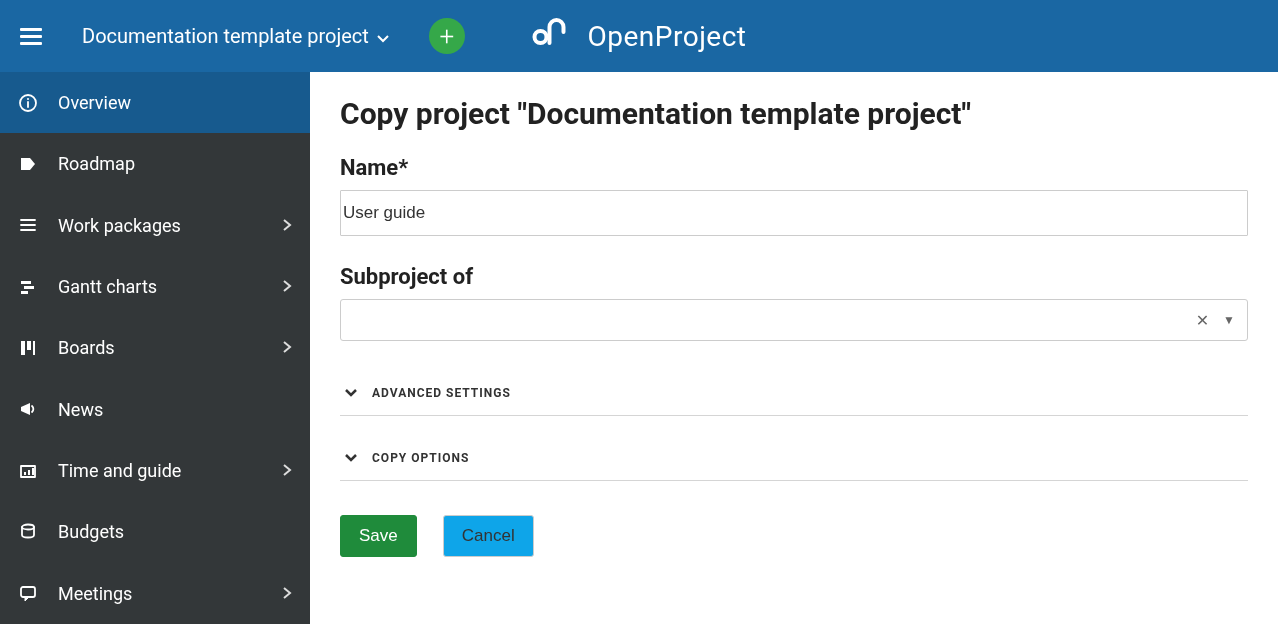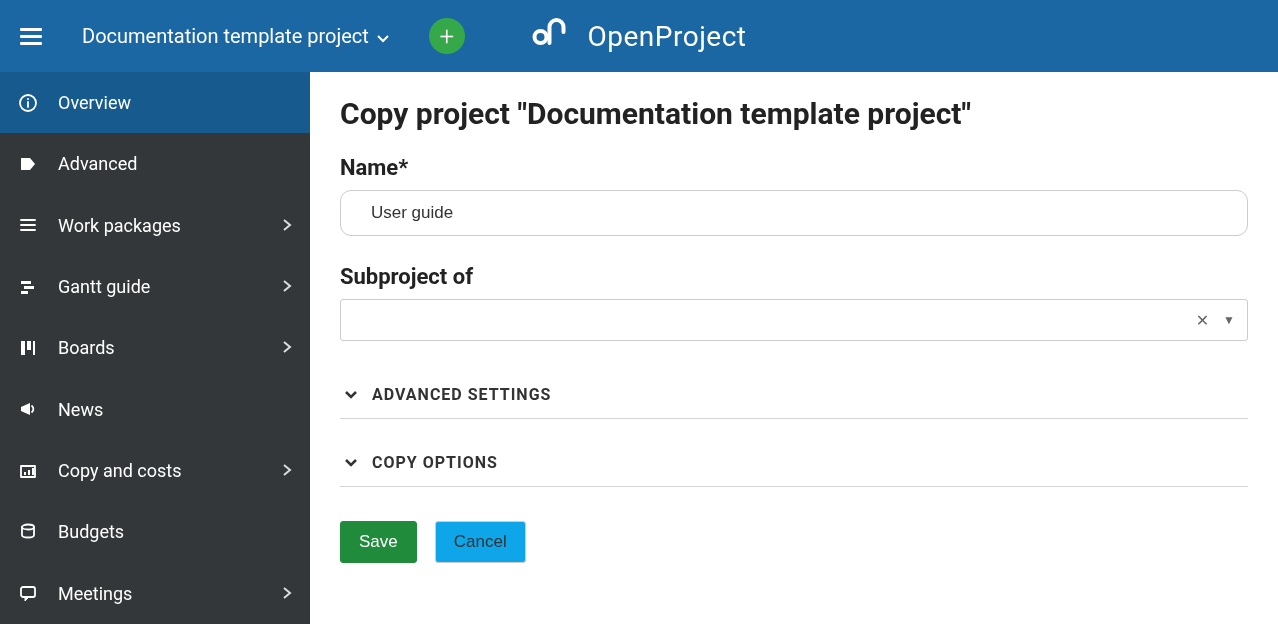--- a/index.html
+++ b/index.html
@@ -19,30 +19,30 @@
 .layout { display:flex; height: calc(624px - 72px); }
 .sidebar { width:310px; background:#333739; color:#fff; display:flex; flex-direction:column; }
 .sidebar-item { display:flex; align-items:center; height:68px; padding:0 18px; font-size:18px; cursor:pointer; position:relative; }
 .sidebar-item.active { background:#175a8e; }
 .sidebar-item .icon-slot { width:26px; display:flex; align-items:center; justify-content:flex-start; margin-right:14px; }
 .sidebar-item .arrow-right { position:absolute; right:18px; color:#ccc; font-size:18px; }
 
 .main { flex:1; padding: 24px 30px 30px 30px; overflow:auto; }
 .page-title { font-size:30px; font-weight:700; color:#222; margin-bottom: 24px; }
 .form-label { font-size:22px; font-weight:700; color:#222; margin-bottom:10px; }
-.text-input { width:100%; border:1px solid #ccc; border-radius:11px; padding:12px 30px; font-size:17px; color:#333; margin-bottom:28px; }
+.text-input { width:100%; border:1px solid #ccc; border-radius:1px; padding:12px 2px; font-size:17px; color:#333; margin-bottom:28px; }
 .select-wrap { width:100%; border:1px solid #ccc; border-radius:3px; height:42px; display:flex; align-items:center; justify-content:flex-end; padding:0 12px; margin-bottom:30px; cursor:pointer; gap:14px; color:#666; }
 .select-wrap .x { font-size:16px; }
 .select-wrap .dd { font-size:12px; }
 
 .expander { border-bottom:1px solid #d5d5d5; padding:14px 4px; display:flex; align-items:center; gap:14px; cursor:pointer; margin-bottom:20px; }
 .expander .chev { font-size:14px; color:#444; }
-.expander .lbl { font-size:16px; font-weight:700; letter-spacing:1px; color:#333; text-transform:uppercase; }
-
-.actions { margin-top:34px; display:flex; gap:18px; }
+.expander .lbl { font-size:12px; font-weight:700; letter-spacing:1px; color:#333; text-transform:uppercase; }
+
+.actions { margin-top:34px; display:flex; gap:26px; }
 .btn { padding:10px 18px; font-size:17px; border-radius:3px; cursor:pointer; border:1px solid; }
 .btn-primary { background:#1f8b3b; color:#fff; border-color:#1f8b3b; }
 .btn-secondary { background:#0ea5e9; color:#333; border-color:#ccc; }
 </style>
 </head>
 <body>
 
 <div class="header">
   <div class="hamburger">
     <span></span>
@@ -82,21 +82,21 @@
           </svg>
         </span>
         <span>Overview</span>
       </div>
       <div class="sidebar-item">
         <span class="icon-slot">
           <svg width="20" height="20" viewBox="0 0 20 20">
             <path d="M3 4 H12 L17 10 L12 16 H3 Z" fill="#fff"></path>
           </svg>
         </span>
-        <span>Advanced</span>
+        <span>Roadmap</span>
       </div>
       <div class="sidebar-item">
         <span class="icon-slot">
           <svg width="20" height="20" viewBox="0 0 20 20">
             <line x1="3" y1="5" x2="17" y2="5" stroke="#fff" stroke-width="1.8" fill="none" stroke-linecap="round" stroke-linejoin="round"></line>
             <line x1="3" y1="10" x2="17" y2="10" stroke="#fff" stroke-width="1.8" fill="none" stroke-linecap="round" stroke-linejoin="round"></line>
             <line x1="3" y1="15" x2="17" y2="15" stroke="#fff" stroke-width="1.8" fill="none" stroke-linecap="round" stroke-linejoin="round"></line>
           </svg>
         </span>
         <span>Work packages</span>
@@ -105,21 +105,21 @@
           </svg></span>
       </div>
       <div class="sidebar-item">
         <span class="icon-slot">
           <svg width="20" height="20" viewBox="0 0 20 20">
             <rect x="3" y="4" width="10" height="3" fill="#fff"></rect>
             <rect x="6" y="9" width="10" height="3" fill="#fff"></rect>
             <rect x="3" y="14" width="7" height="3" fill="#fff"></rect>
           </svg>
         </span>
-        <span>Gantt guide</span>
+        <span>Gantt charts</span>
         <span class="arrow-right"><svg width="10" height="14" viewBox="0 0 10 14">
             <path d="M2 2 L8 7 L2 12" stroke="#ddd" stroke-width="2" fill="none"></path>
           </svg></span>
       </div>
       <div class="sidebar-item">
         <span class="icon-slot">
           <svg width="20" height="20" viewBox="0 0 20 20">
             <rect x="3" y="3" width="4" height="14" fill="#fff"></rect>
             <rect x="9" y="3" width="4" height="9" fill="#fff"></rect>
             <rect x="15" y="3" width="2" height="14" fill="#fff"></rect>
@@ -141,21 +141,21 @@
       </div>
       <div class="sidebar-item">
         <span class="icon-slot">
           <svg width="20" height="20" viewBox="0 0 20 20">
             <rect x="3" y="5" width="14" height="11" stroke="#fff" stroke-width="1.8" fill="none" stroke-linecap="round" stroke-linejoin="round"></rect>
             <rect x="6" y="11" width="2" height="3" fill="#fff"></rect>
             <rect x="10" y="9" width="2" height="5" fill="#fff"></rect>
             <rect x="14" y="7" width="2" height="7" fill="#fff"></rect>
           </svg>
         </span>
-        <span>Copy and costs</span>
+        <span>Time and guide</span>
         <span class="arrow-right"><svg width="10" height="14" viewBox="0 0 10 14">
             <path d="M2 2 L8 7 L2 12" stroke="#ddd" stroke-width="2" fill="none"></path>
           </svg></span>
       </div>
       <div class="sidebar-item">
         <span class="icon-slot">
           <svg width="20" height="20" viewBox="0 0 20 20">
             <ellipse cx="10" cy="5" rx="6" ry="2.5" stroke="#fff" stroke-width="1.8" fill="none" stroke-linecap="round" stroke-linejoin="round"></ellipse>
             <path d="M4 5 V13 A6 2.5 0 0 0 16 13 V5" stroke="#fff" stroke-width="1.8" fill="none" stroke-linecap="round" stroke-linejoin="round"></path>
           </svg>

